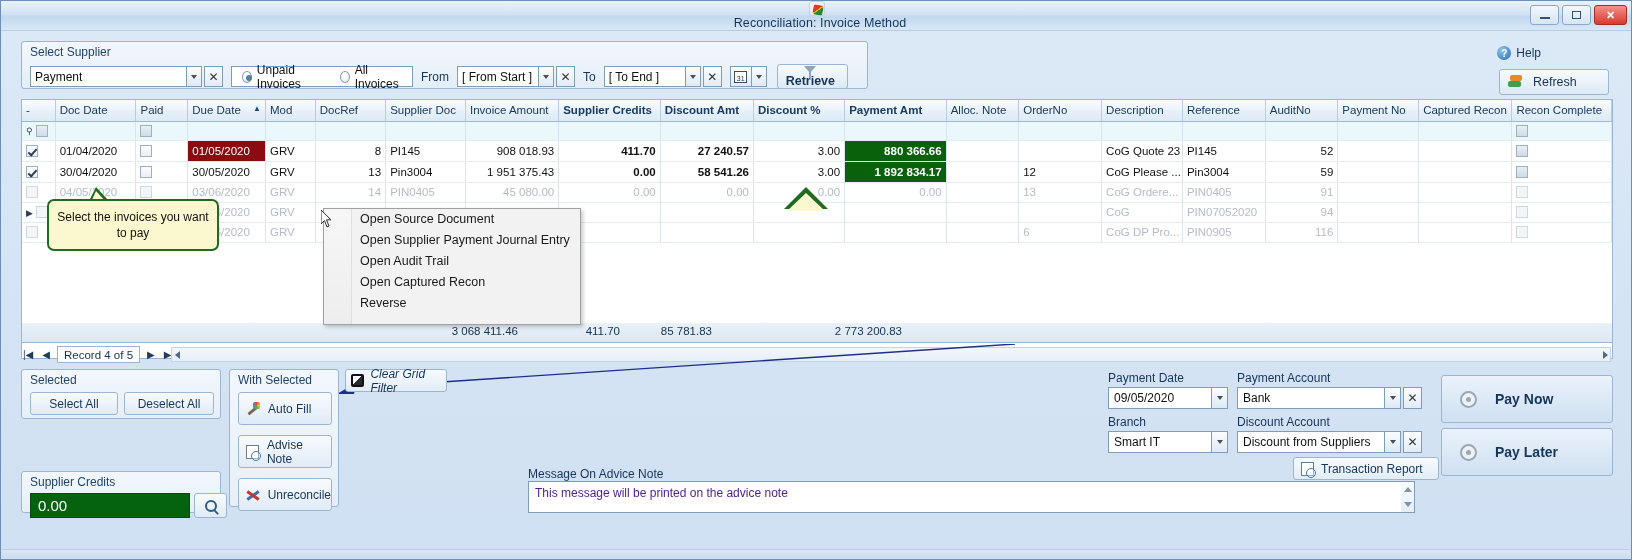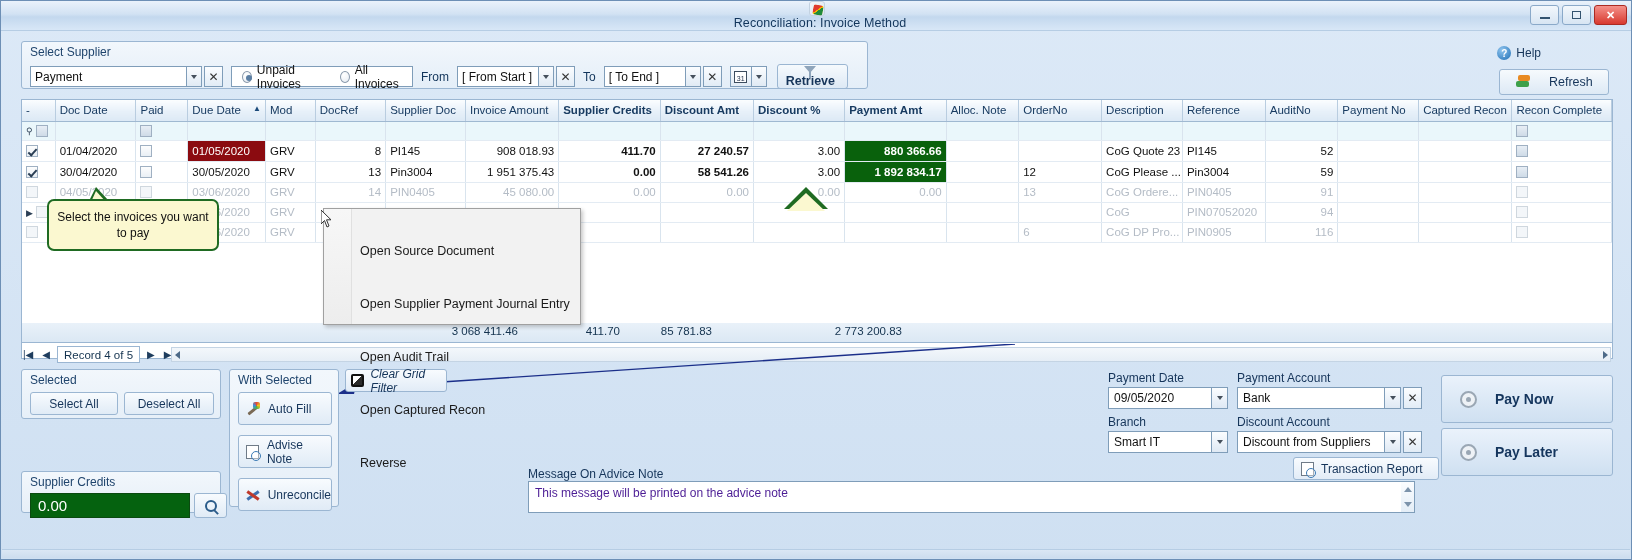--- a/index.html
+++ b/index.html
@@ -108,21 +108,21 @@
 
   
   .help-link { position:absolute; right:90px; top:45px; display:flex; align-items:center; gap:5px; color:#16355a;}
   .help-ico { width:14px;height:14px;border-radius:50%;
      background:radial-gradient(circle at 35% 30%,#8fc4ee,#1f6fb5);
      color:#fff;font-size:10px;font-weight:bold;display:flex;align-items:center;justify-content:center;}
   .refresh-btn {
     position:absolute; right:22px; top:68px; width:110px; height:26px;
     border:1px solid #9bb6d2; border-radius:3px;
     background:linear-gradient(180deg,#f6fafd,#dde9f5);
-    display:flex; align-items:center; gap:18px; padding-left:16px; color:#16355a; font-size:12.5px;
+    display:flex; align-items:center; gap:10px; padding-left:8px; color:#16355a; font-size:12.5px;
   }
   .refresh-ico{width:15px;height:14px;position:relative;}
   .refresh-ico:before{content:"";position:absolute;left:0;top:6px;width:13px;height:6px;background:#3ea04a;border-radius:2px;}
   .refresh-ico:after{content:"";position:absolute;left:2px;top:0px;width:12px;height:6px;background:#e88a22;border-radius:2px;}
 
   
   .grid-wrap {
     position:absolute; left:20px; top:98px; width:1592px; height:260px;
     background:#fff; border:1px solid #9bb6d2;
   }
@@ -259,21 +259,21 @@
   .sp-dn{width:0;height:0;border-left:4px solid transparent;border-right:4px solid transparent;border-top:5px solid #7c93ab;}
 
   
   .ctxmenu {
     position:absolute; left:322px; top:207px; width:258px; height:117px;
     background:#f2f2f2; border:1px solid #a0a0a0; box-shadow:2px 2px 4px rgba(0,0,0,.22);
   }
   .ctxmenu .gutter { position:absolute; left:0; top:0; width:28px; height:100%;
     background:linear-gradient(180deg,#f7f7f7,#ededed); border-right:1px solid #e0e0e0; }
   .ctxitem { position:relative; height:21px; line-height:21px; padding-left:36px;
-    font-size:12.5px; color:#1a1a1a;margin-top:32px; }
+    font-size:12.5px; color:#1a1a1a; }
   .cursor-arrow { position:absolute; left:320px; top:209px; width:13px; height:18px; }
 
   
   .callout {
     position:absolute; background:#fbf8d0; border:2px solid #1f6b22; border-radius:7px;
     color:#111; text-align:center; font-size:12px; line-height:16px;
     display:flex; align-items:center; justify-content:center; padding:4px 8px;
   }
   #callout-left { left:46px; top:198px; width:172px; height:52px; }
   #callout-right { left:598px; top:206px; width:408px; height:64px; flex-direction:column; }

